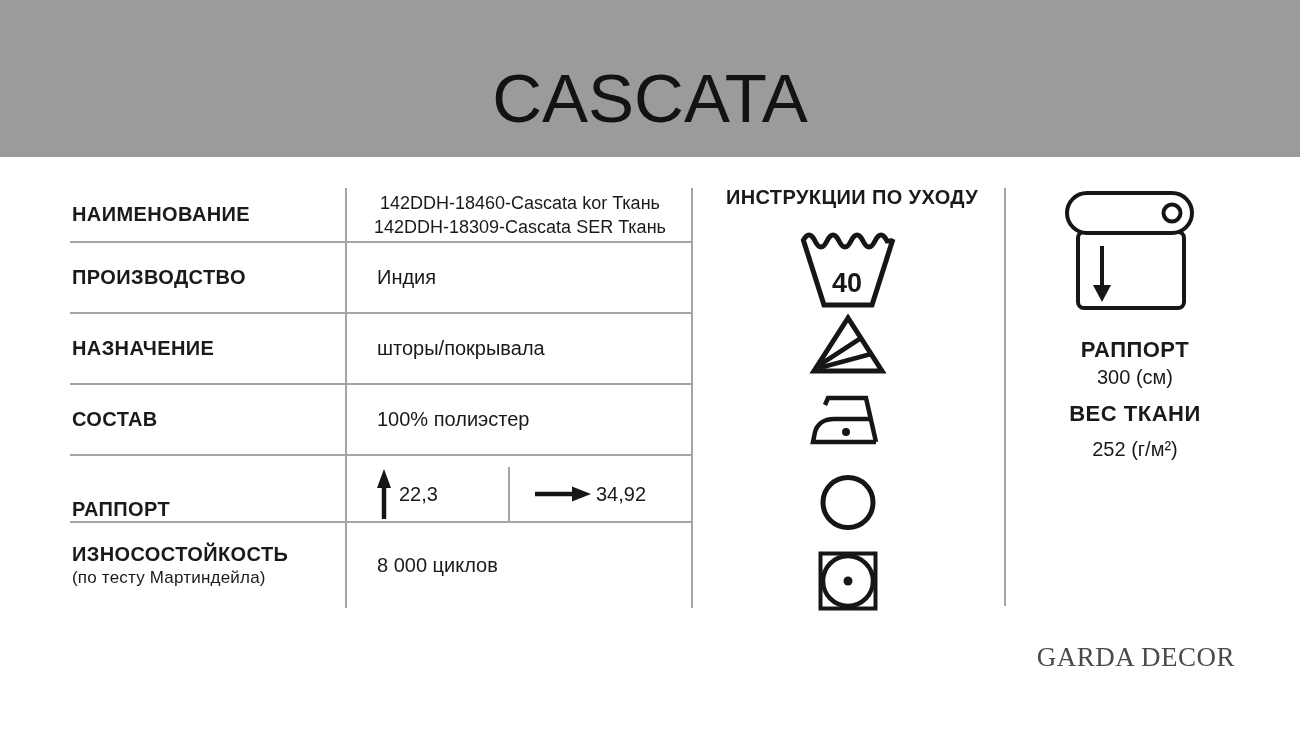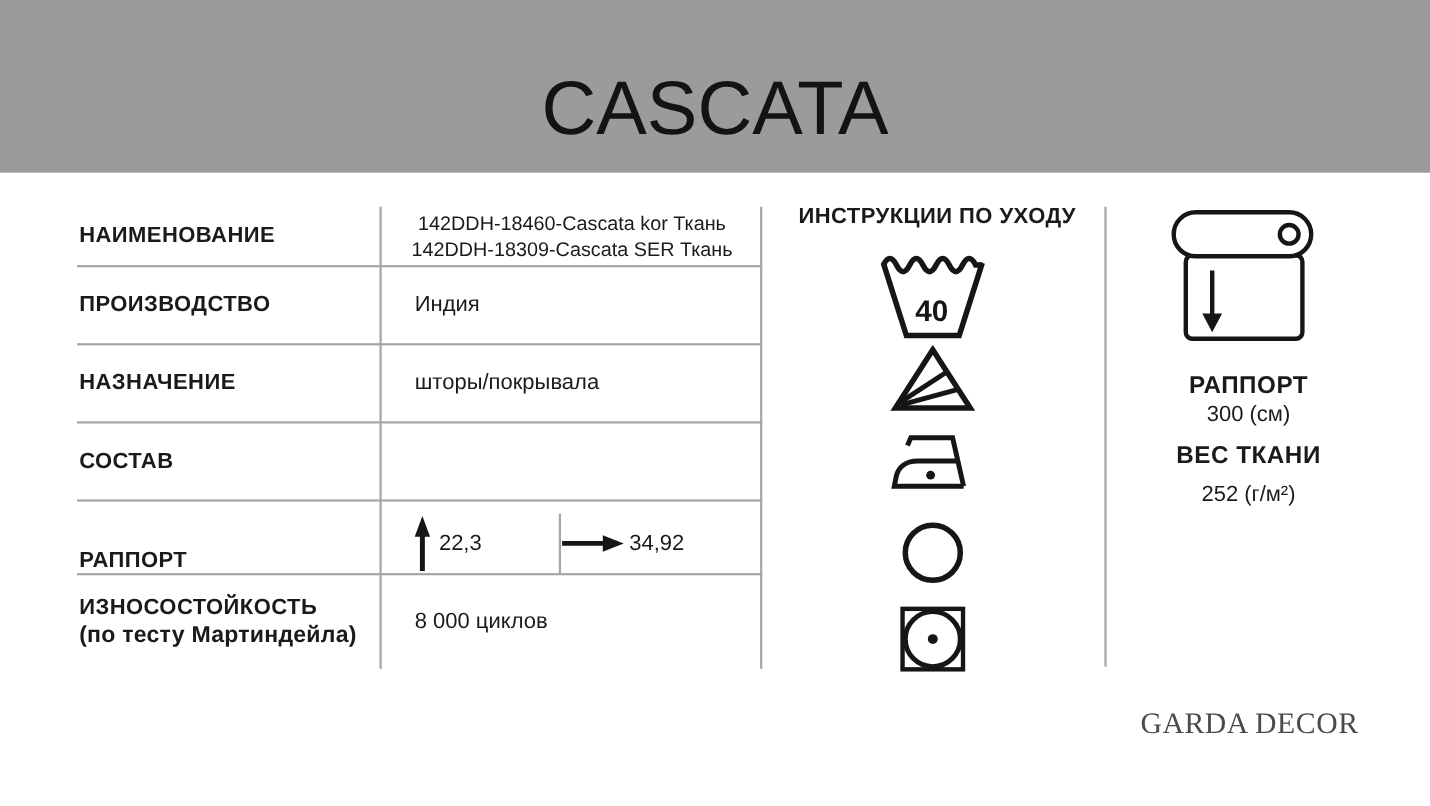--- a/index.html
+++ b/index.html
@@ -31,37 +31,37 @@
   .t-row { position:relative; display:flex; border-bottom:2px solid #a5a5a5; }
   .t-row.last { border-bottom:none; }
   .r1 { height:55px; }
   .r2,.r3,.r4 { height:71px; }
   .r5 { height:67px;align-items:flex-end; }
   .r6 { height:85px; }
   .t-label {
     width:277px; display:flex; flex-direction:column; justify-content:center;
     font-weight:bold; font-size:20px; letter-spacing:0.4px; padding-left:2px;
   }
-  .t-sublabel { font-size:21px; font-weight:bold; margin-top:2px; letter-spacing:0.2px; }
+  .t-sublabel { font-size:17px; font-weight:normal; margin-top:2px; letter-spacing:0.2px; }
   .t-value {
     flex:1; display:flex; align-items:center;
     padding-left:30px; font-size:20px;
   }
   .t-value.centered {
     padding-left:0; flex-direction:column; justify-content:center;
     text-align:center; font-size:18px; line-height:24px;
   }
   .divider-v-left  { position:absolute; left:275px; top:0; width:2px; height:420px; background:#a5a5a5; }
   .divider-v-right { position:absolute; left:621px; top:0; width:2px; height:420px; background:#a5a5a5; }
   .rapport-area { flex:1; display:flex; padding-left:0; }
   .rapport-cell {
     display:flex; align-items:center; gap:4px; font-size:20px;
   }
   .rapport-cell.c1 { width:163px; border-right:2px solid #a5a5a5; padding-left:26px; }
-  .rapport-cell.c2 { flex:1; }
+  .rapport-cell.c2 { flex:1; padding-left:24px; }
 
   
   .care-heading {
     position:absolute; left:716px; top:186px; width:272px;
     text-align:center; font-size:20px; font-weight:bold; letter-spacing:0.4px;
   }
   .care-sym { position:absolute; }
   .sym-wash     { left:798px; top:228px; }
   .sym-bleach   { left:808px; top:314px; }
   .sym-iron     { left:808px; top:392px; }
@@ -110,20 +110,21 @@
     <div class="t-value">Индия</div>
   </div>
 
   <div class="t-row r2">
     <div class="t-label">НАЗНАЧЕНИЕ</div>
     <div class="t-value">шторы/покрывала</div>
   </div>
 
   <div class="t-row r4">
     <div class="t-label">СОСТАВ</div>
+    <div class="t-value">100% полиэстер</div>
   </div>
 
   <div class="t-row r5">
     <div class="t-label">РАППОРТ</div>
     <div class="rapport-area">
       <div class="rapport-cell c1">
         <svg width="22" height="54" viewBox="0 0 22 54">
           <line class="stroke" x1="11" y1="52" x2="11" y2="16" stroke-width="4.5"></line>
           <polygon points="11,2 4,21 18,21" fill="#161616"></polygon>
         </svg>

